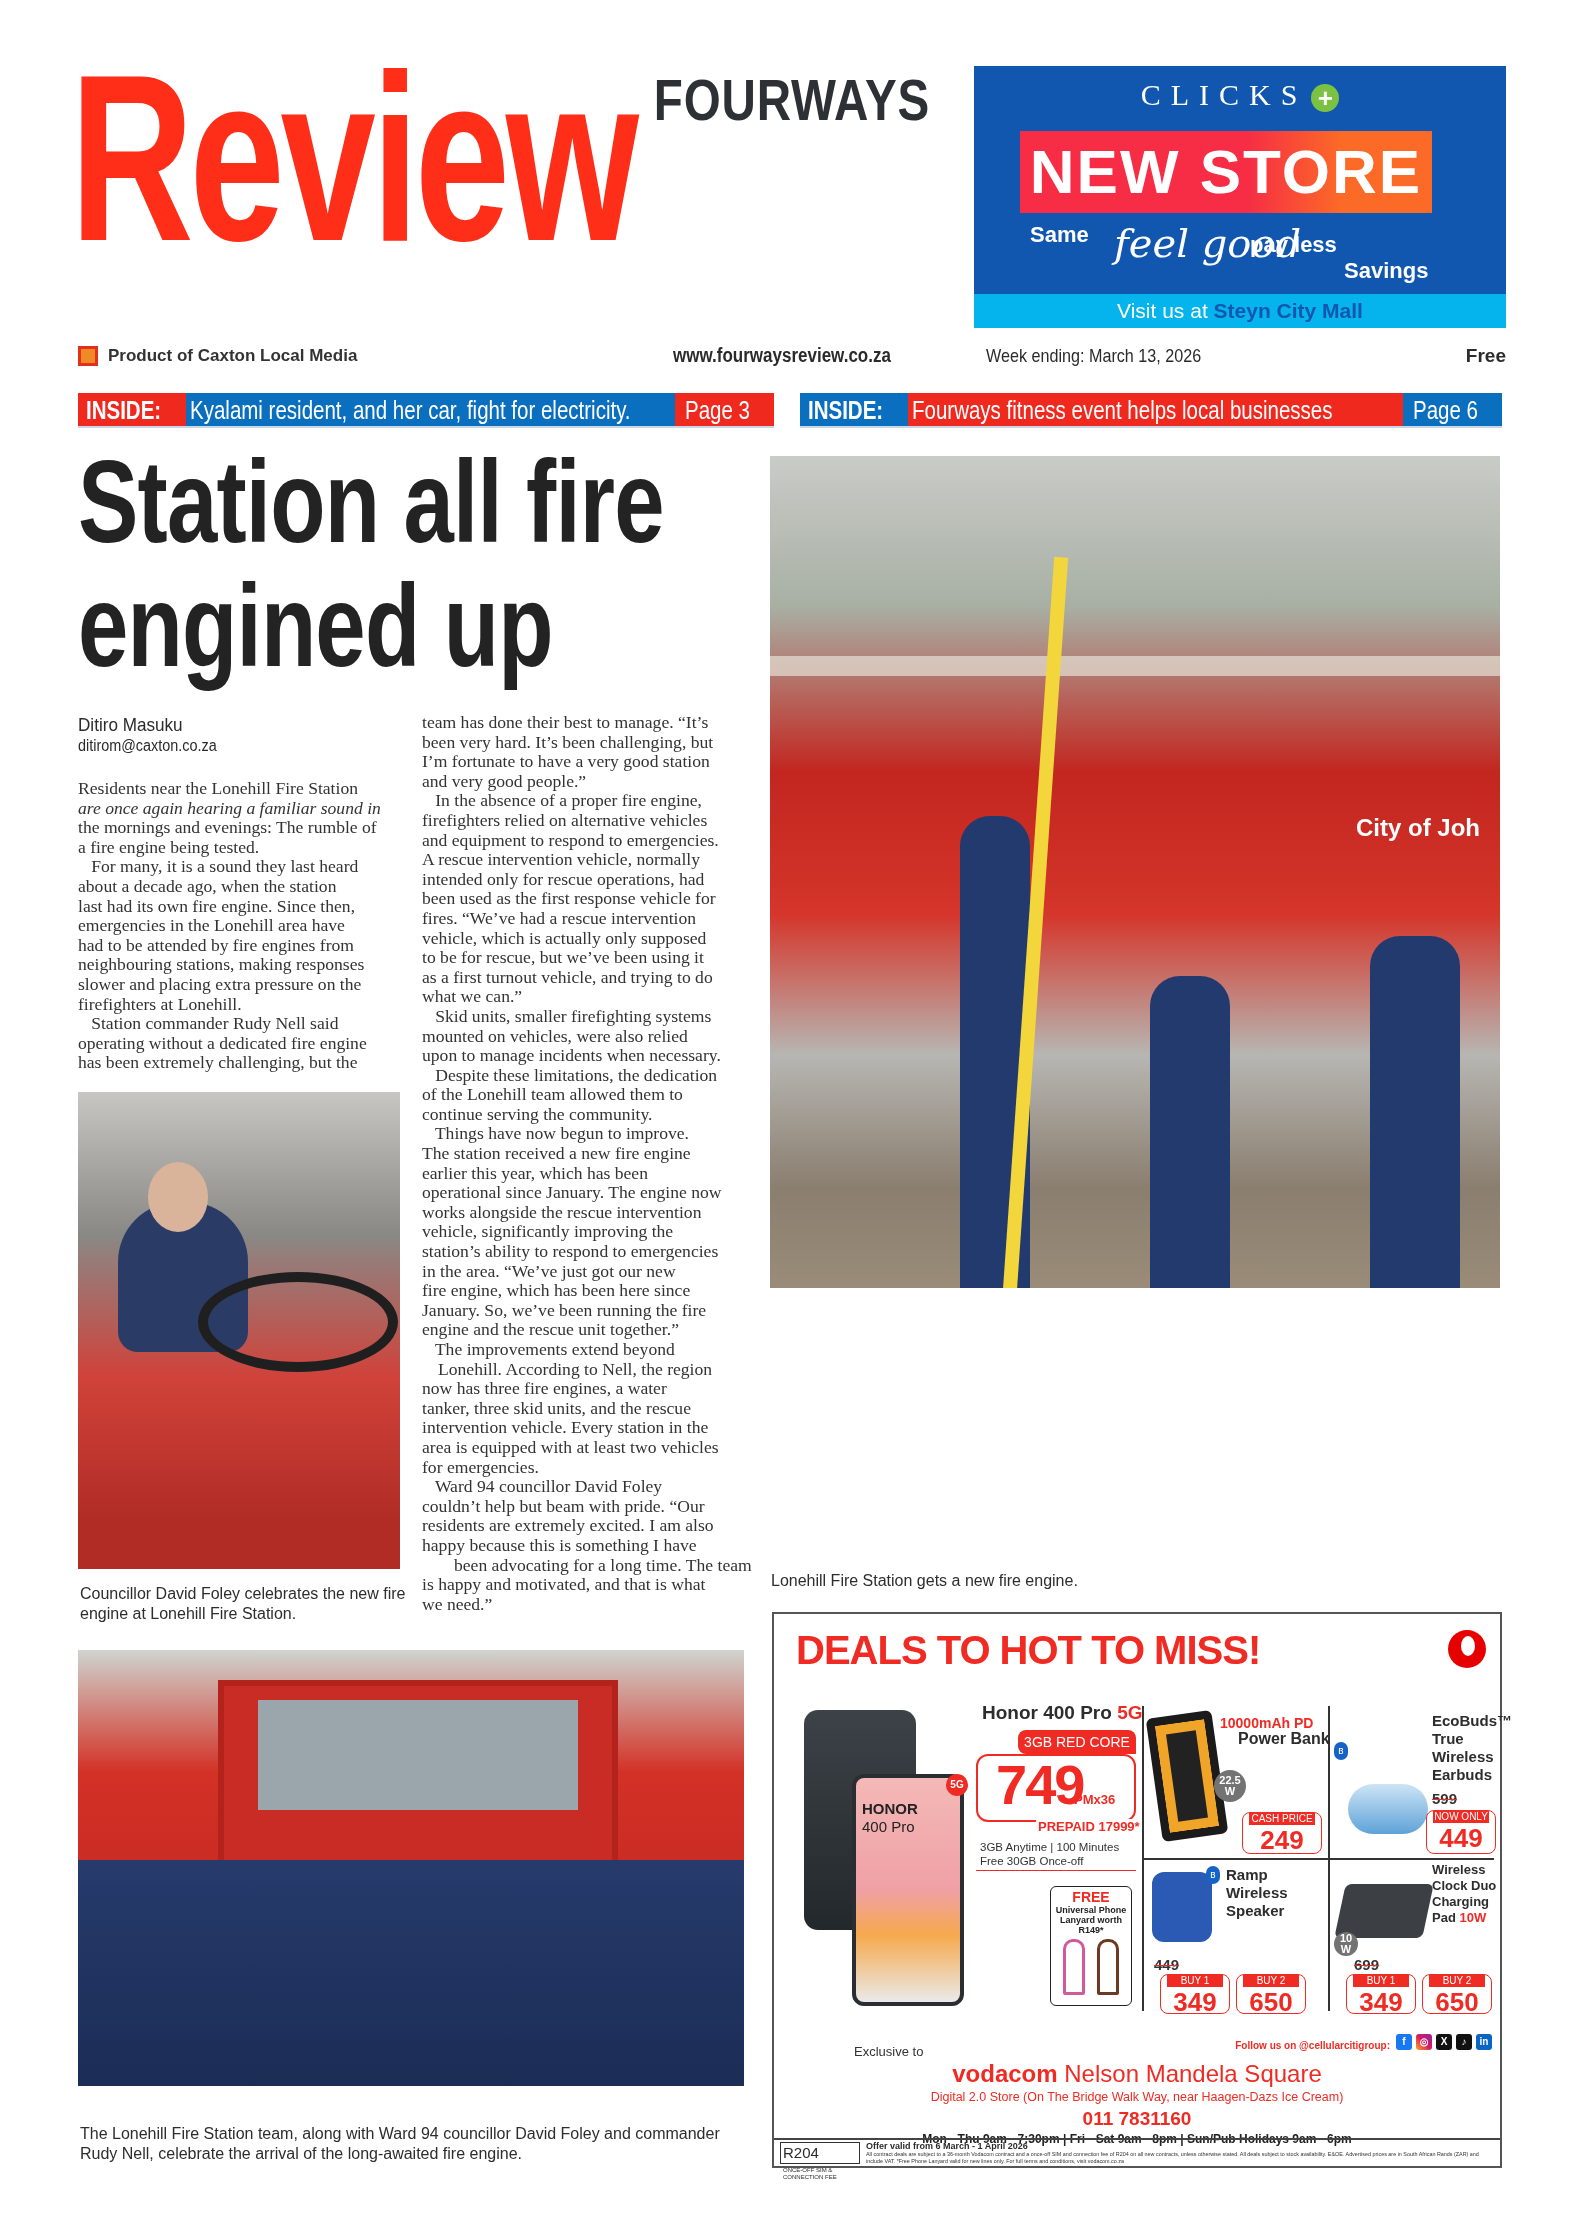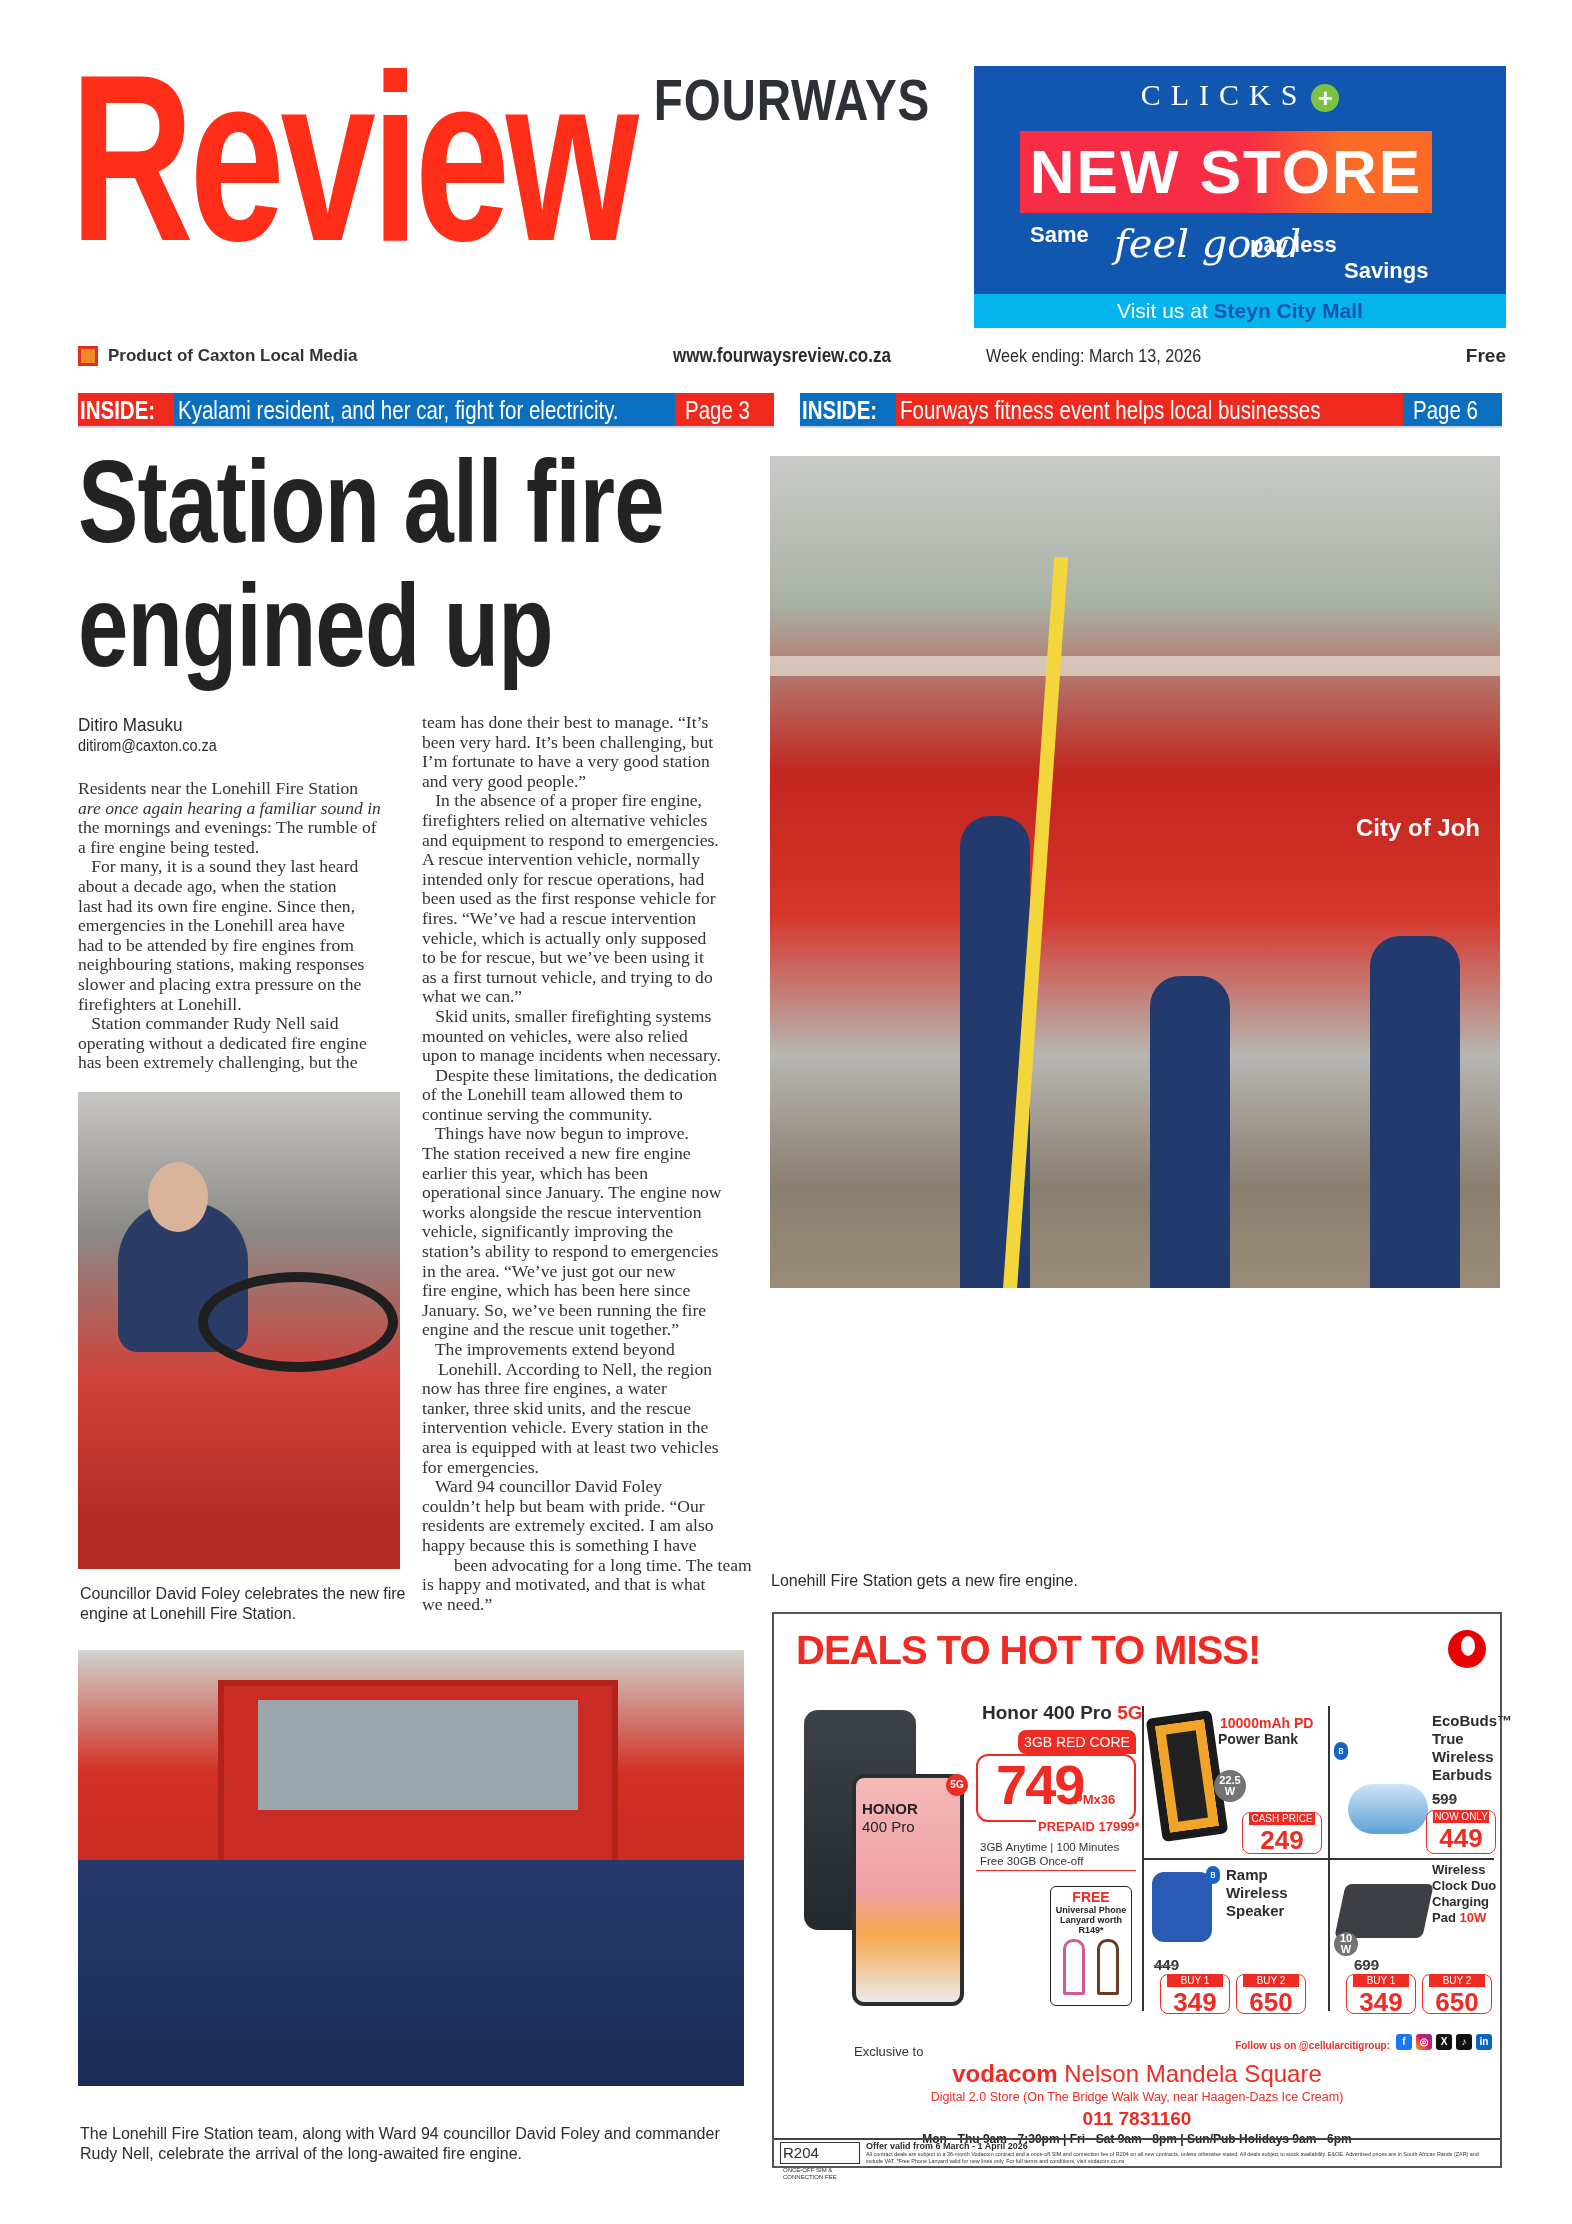--- a/index.html
+++ b/index.html
@@ -22,21 +22,21 @@
 .clicks-visit b{color:#1157b0}
 
 .infobar{left:78px;top:344px;width:1428px;height:24px;font-size:17px}
 .caxton-logo{position:absolute;left:0;top:2px;width:20px;height:20px;background:#f08a24;border:3px solid #e3301e}
 .caxton-txt{position:absolute;left:30px;top:2px;font-weight:700;color:#333}
 .site{position:absolute;left:595px;top:0;font-weight:700;font-size:20px;transform:scaleX(.85);transform-origin:left}
 .week{position:absolute;left:908px;top:1px;font-size:19px;transform:scaleX(.85);transform-origin:left}
 .free{position:absolute;right:0;top:1px;font-weight:700;font-size:19px}
 
 .inside{top:393px;height:35px;display:flex;font-size:25px;line-height:35px;color:#fff;overflow:hidden;border-bottom:2px solid #c9d6e8}
-.inside .lab{font-weight:700;padding:0 2px;transform-origin:left}
+.inside .lab{font-weight:700;padding:0 8px;transform-origin:left}
 .inside .txt{flex:1;padding-left:4px;white-space:nowrap;overflow:hidden}
 .inside .pg{padding:0 10px}
 .cond{display:inline-block;transform:scaleX(.82);transform-origin:left}
 
 .headline{left:78px;top:440px;width:700px;font-weight:700;font-size:116px;line-height:124px;color:#232323;letter-spacing:-1px;transform:scaleX(.78);transform-origin:left top;white-space:nowrap}
 .byline{left:78px;top:714px;font-size:19px;transform:scaleX(.9);transform-origin:left}
 .byemail{left:78px;top:737px;font-size:16px;transform:scaleX(.9);transform-origin:left}
 .body-col{font-family:"Liberation Serif",serif;font-size:17.6px;line-height:19.6px;color:#333;white-space:nowrap}
 .col1{left:78px;top:779px;width:330px}
 .col2{left:422px;top:713px;width:330px}
@@ -266,21 +266,21 @@
   <div class="redrule"></div>
   <div class="freebox">
     <div class="f1">FREE</div>
     <div class="f2">Universal Phone Lanyard worth R149*</div>
     <div class="lanyard" style="left:12px;border-color:#d35a9a"></div>
     <div class="lanyard" style="left:46px;border-color:#6b3a22"></div>
   </div>
 
   <div class="prodimg" style="left:380px;top:100px;width:66px;height:124px;background:#222;border:8px solid #1b1b1b;box-shadow:inset 0 0 0 10px #f0a428;transform:rotate(-8deg)"></div>
   <div class="cell-title red" style="left:446px;top:100px;font-size:14px">10000mAh PD</div>
-  <div class="cell-title" style="left:444px;top:116px;font-size:14px">Power Bank</div>
+  <div class="cell-title" style="left:464px;top:116px;font-size:16px">Power Bank</div>
   <div class="circ" style="left:440px;top:156px;width:32px;height:32px;padding-top:5px">22.5 W</div>
   <div class="pbox" style="left:468px;top:198px;width:80px;height:42px">
       <div class="lab">CASH PRICE</div>
       <div class="val">249</div>
     </div>
 
   <div class="bt" style="left:560px;top:128px">ʙ</div>
   <div class="prodimg" style="left:574px;top:170px;width:80px;height:50px;border-radius:30px;background:linear-gradient(180deg,#cde4f5,#5ea2d8)"></div>
   <div class="cell-title" style="left:658px;top:98px;width:70px;font-size:15px">EcoBuds™ True Wireless Earbuds</div>
   <div class="was" style="left:658px;top:176px">599</div>

